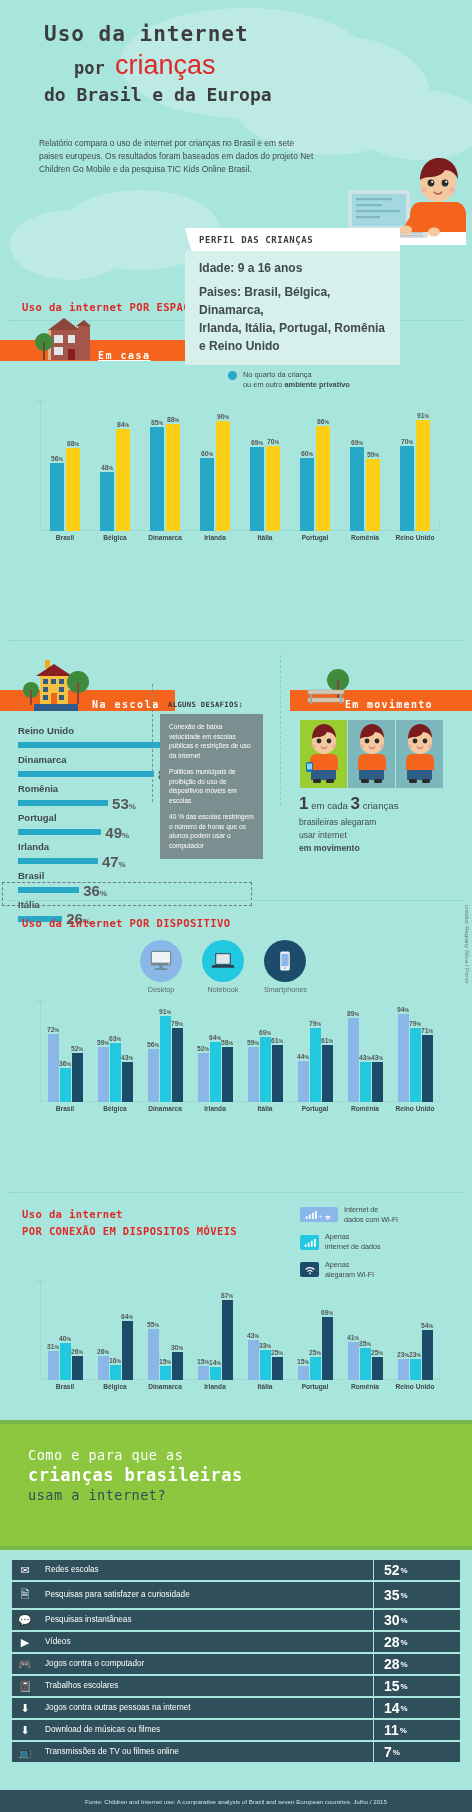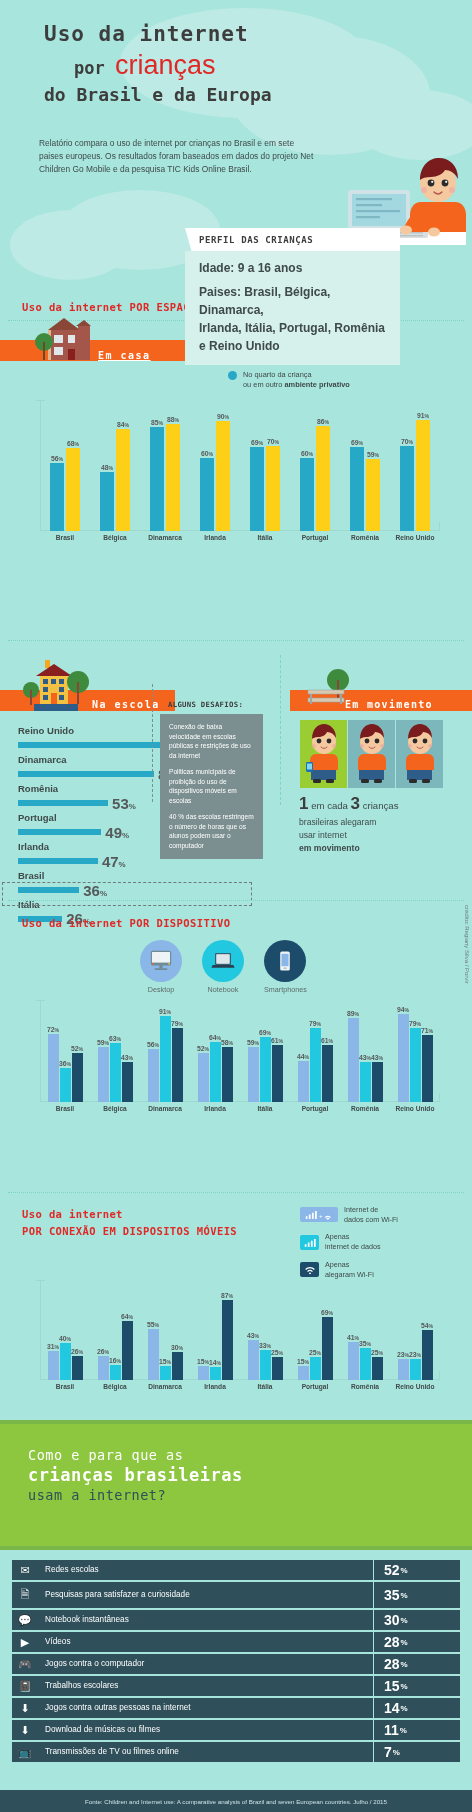--- a/index.html
+++ b/index.html
@@ -792,21 +792,21 @@
         <div class="val">52<i>%</i></div>
       </div>
       <div class="lrow" style="height: 26px;">
         <div class="ico">🗎</div>
         <div class="lab">Pesquisas para satisfazer a curiosidade</div>
         <div style="width: 1px; background: rgb(168, 229, 221);"></div>
         <div class="val">35<i>%</i></div>
       </div>
       <div class="lrow">
         <div class="ico">💬</div>
-        <div class="lab">Notebook instantâneas</div>
+        <div class="lab">Pesquisas instantâneas</div>
         <div style="width: 1px; background: rgb(168, 229, 221);"></div>
         <div class="val">30<i>%</i></div>
       </div>
       <div class="lrow">
         <div class="ico">▶</div>
         <div class="lab">Vídeos</div>
         <div style="width: 1px; background: rgb(168, 229, 221);"></div>
         <div class="val">28<i>%</i></div>
       </div>
       <div class="lrow">

